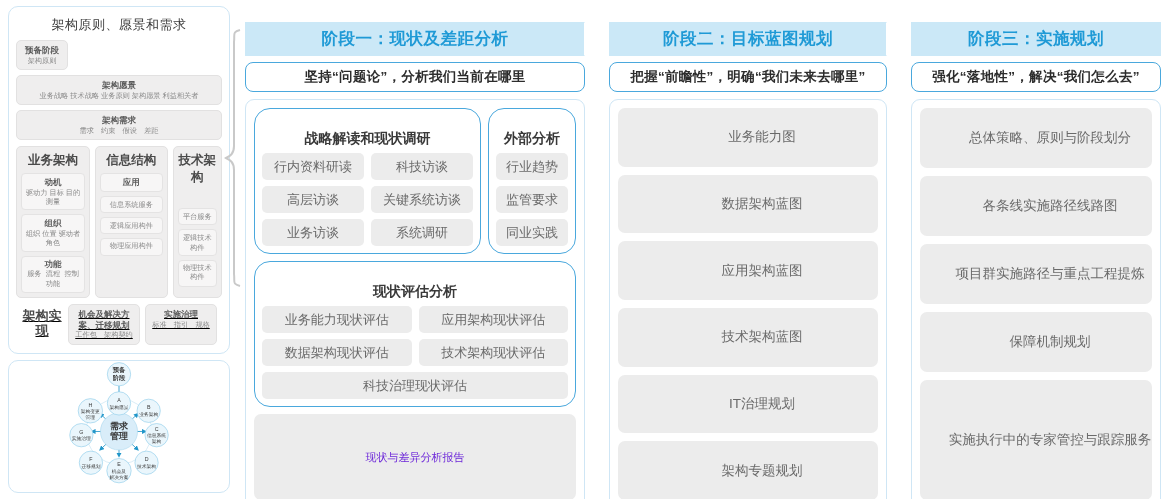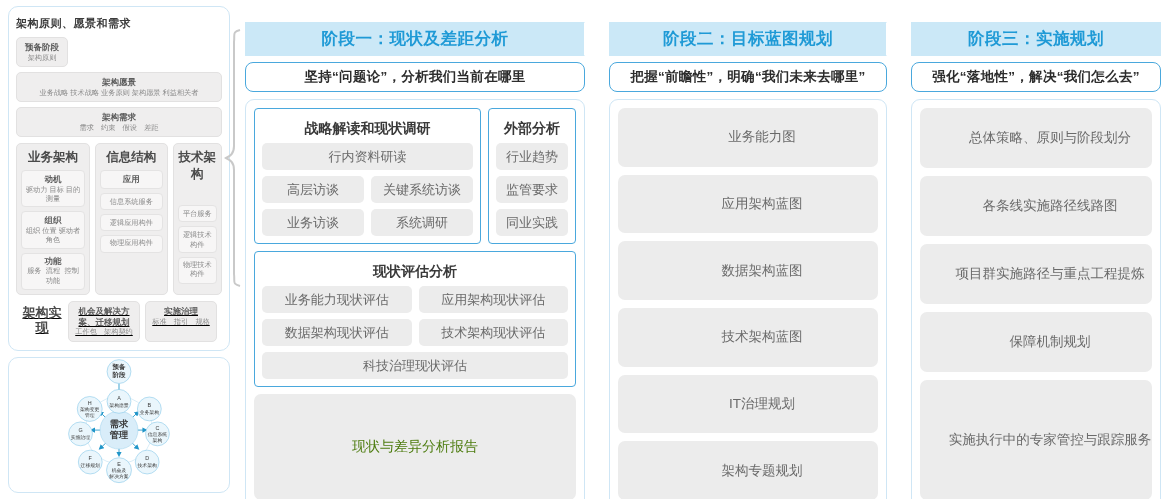--- a/index.html
+++ b/index.html
@@ -16,21 +16,21 @@
     position: absolute; left: 8px; top: 6px;
     width: 222px; height: 487px;
     display: flex; flex-direction: column; gap: 6px;
   }
   .card {
     border: 1px solid #cfe6f5; border-radius: 10px;
     background: #ffffff;
   }
   .togaf-card { padding: 7px 7px 8px 7px; }
   .togaf-title {
-    text-align: left; font-weight: bold; font-size: 11px;
+    text-align: center; font-weight: normal; font-size: 13px;
     color: #3b3b3b; letter-spacing: .5px; padding: 2px 0 6px;
   }
   .gbox {
     background: #efeeee; border: 1px solid #e2e1e1; border-radius: 5px;
     color: #6f6f6f;
   }
   .gbox-h {
     font-weight: bold; font-size: 8.5px; color: #5c5c5c;
     text-align: center; line-height: 1.25;
   }
@@ -101,22 +101,22 @@
     display: flex; align-items: center; justify-content: center;
     font-weight: bold; font-size: 13.5px; color: #2c2c2c; letter-spacing: .3px;
   }
   .pbody {
     margin-top: 7px; flex: 1;
     border: 1px solid #cfe6f5; border-radius: 9px; background: #fff;
     padding: 8px; display: flex; flex-direction: column; gap: 7px;
   }
 
   .group {
-    border: 1px solid #4aa8dd; border-radius: 4px; background: #fff;
-    padding: 10px 7px 7px;
+    border: 1px solid #4aa8dd; border-radius: 16px; background: #fff;
+    padding: 20px 7px 7px;
   }
   .group-title {
     text-align: center; font-weight: bold; font-size: 14px; color: #3a3a3a;
     padding: 1px 0 5px;
   }
   .chip {
     background: #ececec; border-radius: 5px; color: #6a6a6a;
     font-size: 13px; text-align: center;
     display: flex; align-items: center; justify-content: center;
   }
@@ -126,21 +126,21 @@
 
   .sec1 { display: flex; gap: 7px; }
   .sec1-left { flex: 1; }
   .sec1-right { width: 88px; }
   .sec1-right .chip { width: 100%; height: 27px; margin-bottom: 6px; }
   .sec1-right .chip:last-child { margin-bottom: 0; }
 
   .report {
     flex: 1; background: #ececec; border-radius: 7px;
     display: flex; align-items: center; justify-content: center;
-    font-size: 14px; color: #4d7c0f;
+    font-size: 11px; color: #6d28d9;
   }
 
   .stack { flex: 1; display: flex; flex-direction: column; gap: 8px; }
   .stack .chip { border-radius: 7px; font-size: 13.5px; padding-left: 28px; }
   .stack .big { flex: 2; }
   .stack .one { flex: 1; }
 </style>
 </head>
 <body>
 
@@ -319,20 +319,21 @@
         </svg>
       </div>
       <div class="subtitle">坚持“问题论”，分析我们当前在哪里</div>
 
       <div class="pbody">
         <div class="sec1">
           <div class="sec1-left group">
             <div class="group-title">战略解读和现状调研</div>
             <div class="g-row">
               <div class="chip">行内资料研读</div>
+              <div class="chip">科技访谈</div>
             </div>
             <div class="g-row">
               <div class="chip">高层访谈</div>
               <div class="chip">关键系统访谈</div>
             </div>
             <div class="g-row">
               <div class="chip">业务访谈</div>
               <div class="chip">系统调研</div>
             </div>
           </div>
@@ -367,22 +368,22 @@
       <div class="banner">
         <span>阶段二：目标蓝图规划</span>
         <svg class="chev-out" viewBox="0 0 18 34">
           <path d="M0,0 L18,17 L0,34 Z" fill="#ffffff"></path>
         </svg>
       </div>
       <div class="subtitle">把握“前瞻性”，明确“我们未来去哪里”</div>
       <div class="pbody">
         <div class="stack">
           <div class="chip one">业务能力图</div>
+          <div class="chip one">数据架构蓝图</div>
           <div class="chip one">应用架构蓝图</div>
-          <div class="chip one">数据架构蓝图</div>
           <div class="chip one">技术架构蓝图</div>
           <div class="chip one">IT治理规划</div>
           <div class="chip one">架构专题规划</div>
         </div>
       </div>
     </div>
 
     <div class="phase p3">
       <div class="banner">
         <span>阶段三：实施规划</span>

